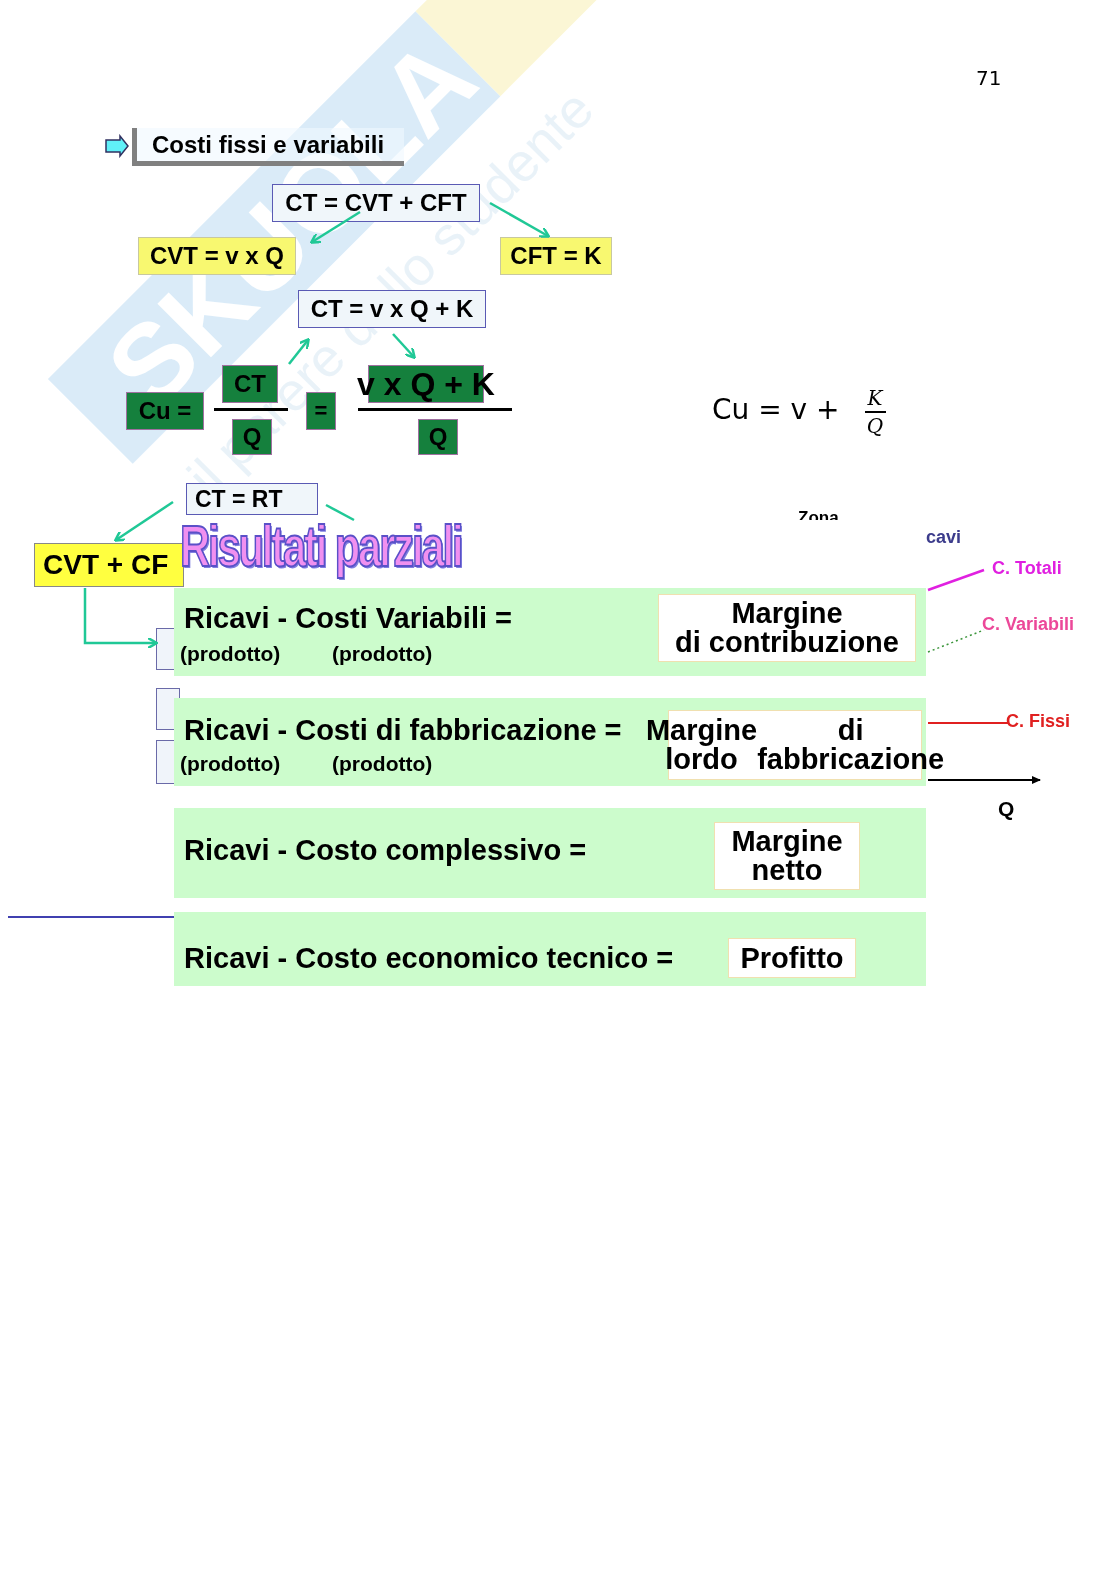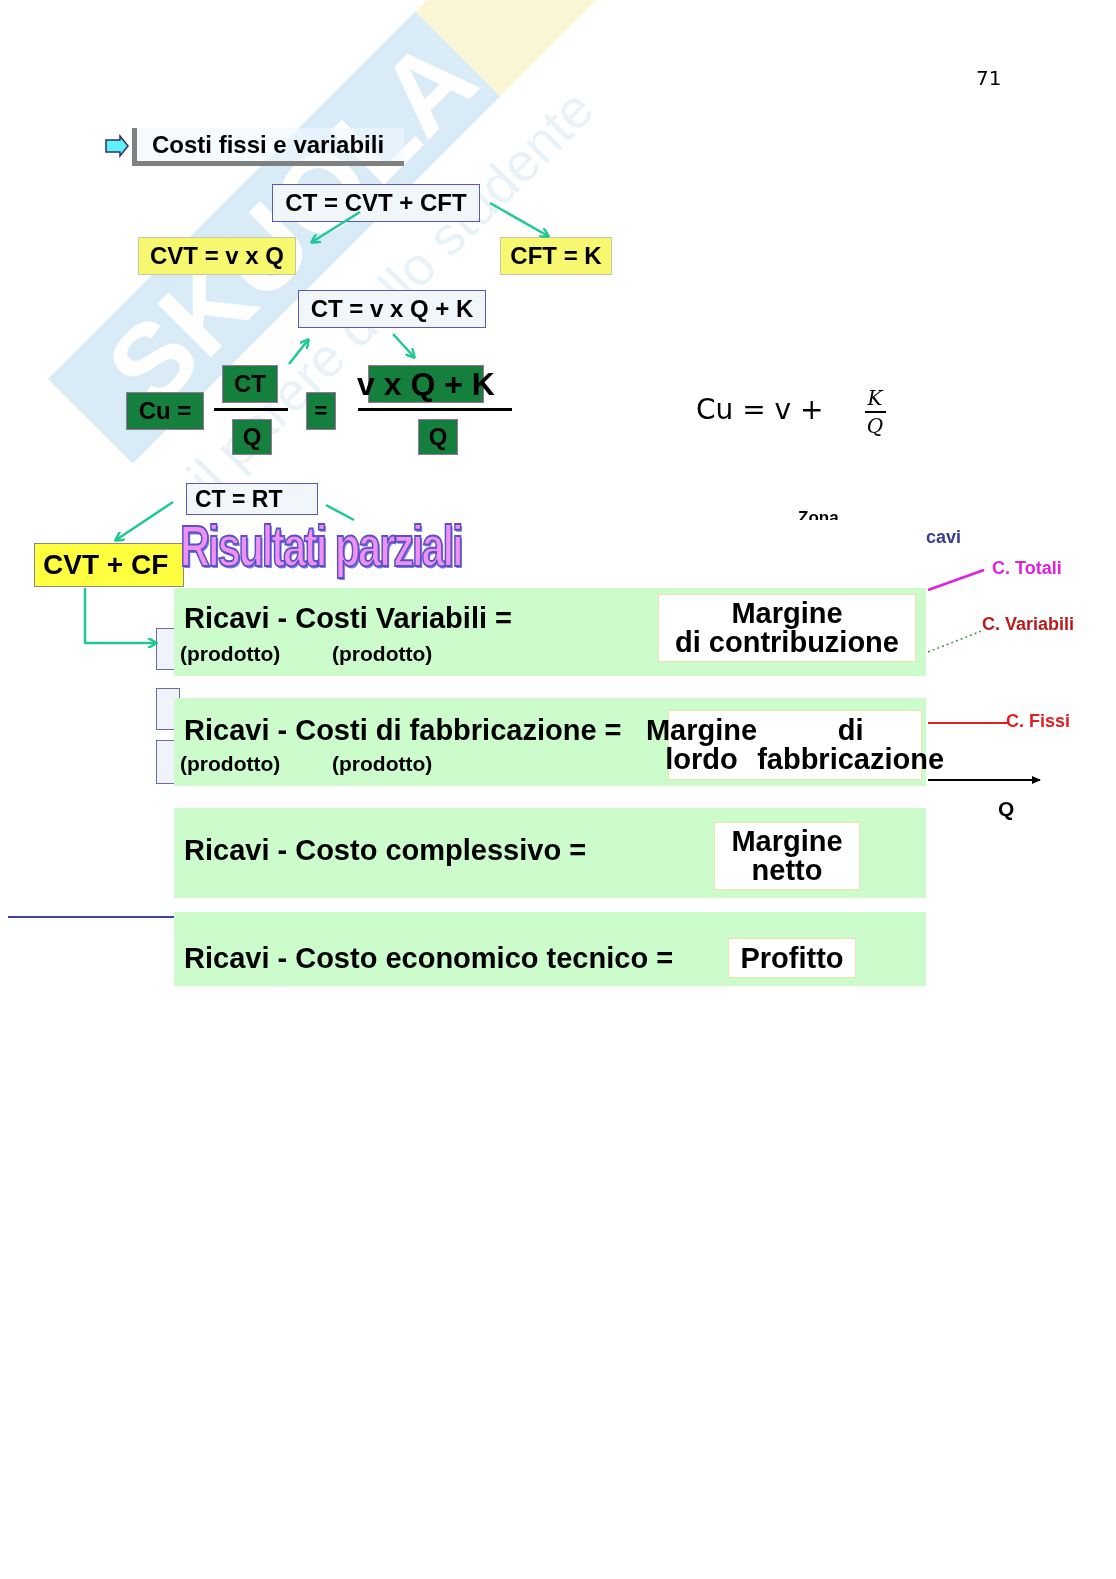--- a/index.html
+++ b/index.html
@@ -20,34 +20,34 @@
 
   .box { position: absolute; box-sizing: border-box; font-weight: bold; display: flex;
          align-items: center; justify-content: center; white-space: nowrap; }
   .box-blue { background: #f0f6fa; border: 1.5px solid #5a5ab4; }
   .box-yellow { background: #f8f870; border: 1px solid #c8c8a0; }
   .box-pink { background: #15803d; border: 1px solid #a070a0; }
   .box-yellow-strong { background: #ffff40; border: 1px solid #888; }
 
   .frac-line { position: absolute; height: 3px; background: #000; }
 
-  .formula-right { left: 696px; top: 393px; font-family: "DejaVu Sans", sans-serif; font-size: 28px; white-space: nowrap; }
+  .formula-right { left: 712px; top: 393px; font-family: "DejaVu Sans", sans-serif; font-size: 28px; white-space: nowrap; }
   .frac-k { left: 864px; top: 386px; font-family: "DejaVu Serif", serif; font-style: italic; font-size: 20px; width: 22px; text-align: center; }
   .frac-q { left: 864px; top: 414px; font-family: "DejaVu Serif", serif; font-style: italic; font-size: 20px; width: 22px; text-align: center; }
   .frac-k-line { left: 865px; top: 411px; width: 21px; height: 1.5px; background: #000; }
 
   .wordart { left: 180px; top: 512px; font-family: "Liberation Sans Narrow", "Liberation Sans", sans-serif;
              font-size: 58px; font-weight: bold; color: #f090f0; letter-spacing: -3px;
              -webkit-text-stroke: 2px #5a50c8; transform: scaleX(0.72); transform-origin: left top;
              text-shadow: 2px 2px 0 #8080e0; white-space: nowrap; }
 
   .zona { left: 798px; top: 508px; font-size: 17px; font-weight: bold; height: 12px; overflow: hidden; }
   .cavi { left: 926px; top: 527px; font-size: 18px; font-weight: bold; color: #3c3c8c; }
   .lbl-totali { left: 992px; top: 558px; font-size: 18px; font-weight: bold; color: #e020e0; }
-  .lbl-variabili { left: 982px; top: 614px; font-size: 18px; font-weight: bold; color: #b91c1c; }
+  .lbl-variabili { left: 982px; top: 614px; font-size: 18px; font-weight: bold; color: #ec4899; }
   .lbl-fissi { left: 1006px; top: 711px; font-size: 18px; font-weight: bold; color: #e02020; }
   .lbl-q { left: 998px; top: 797px; font-size: 21px; font-weight: bold; }
 
   .panel { position: absolute; left: 174px; width: 752px; background: #ccfccc; box-sizing: border-box; }
   .panel .eq { position: absolute; font-size: 29px; font-weight: bold; white-space: nowrap; }
   .panel .sub { position: absolute; font-size: 21px; font-weight: bold; white-space: nowrap; }
   .result-box { position: absolute; background: #fff; border: 1px solid #f0e0b0; box-sizing: border-box;
                 font-size: 29px; font-weight: bold; text-align: center; line-height: 29px;
                 display: flex; align-items: center; justify-content: center; }
 

